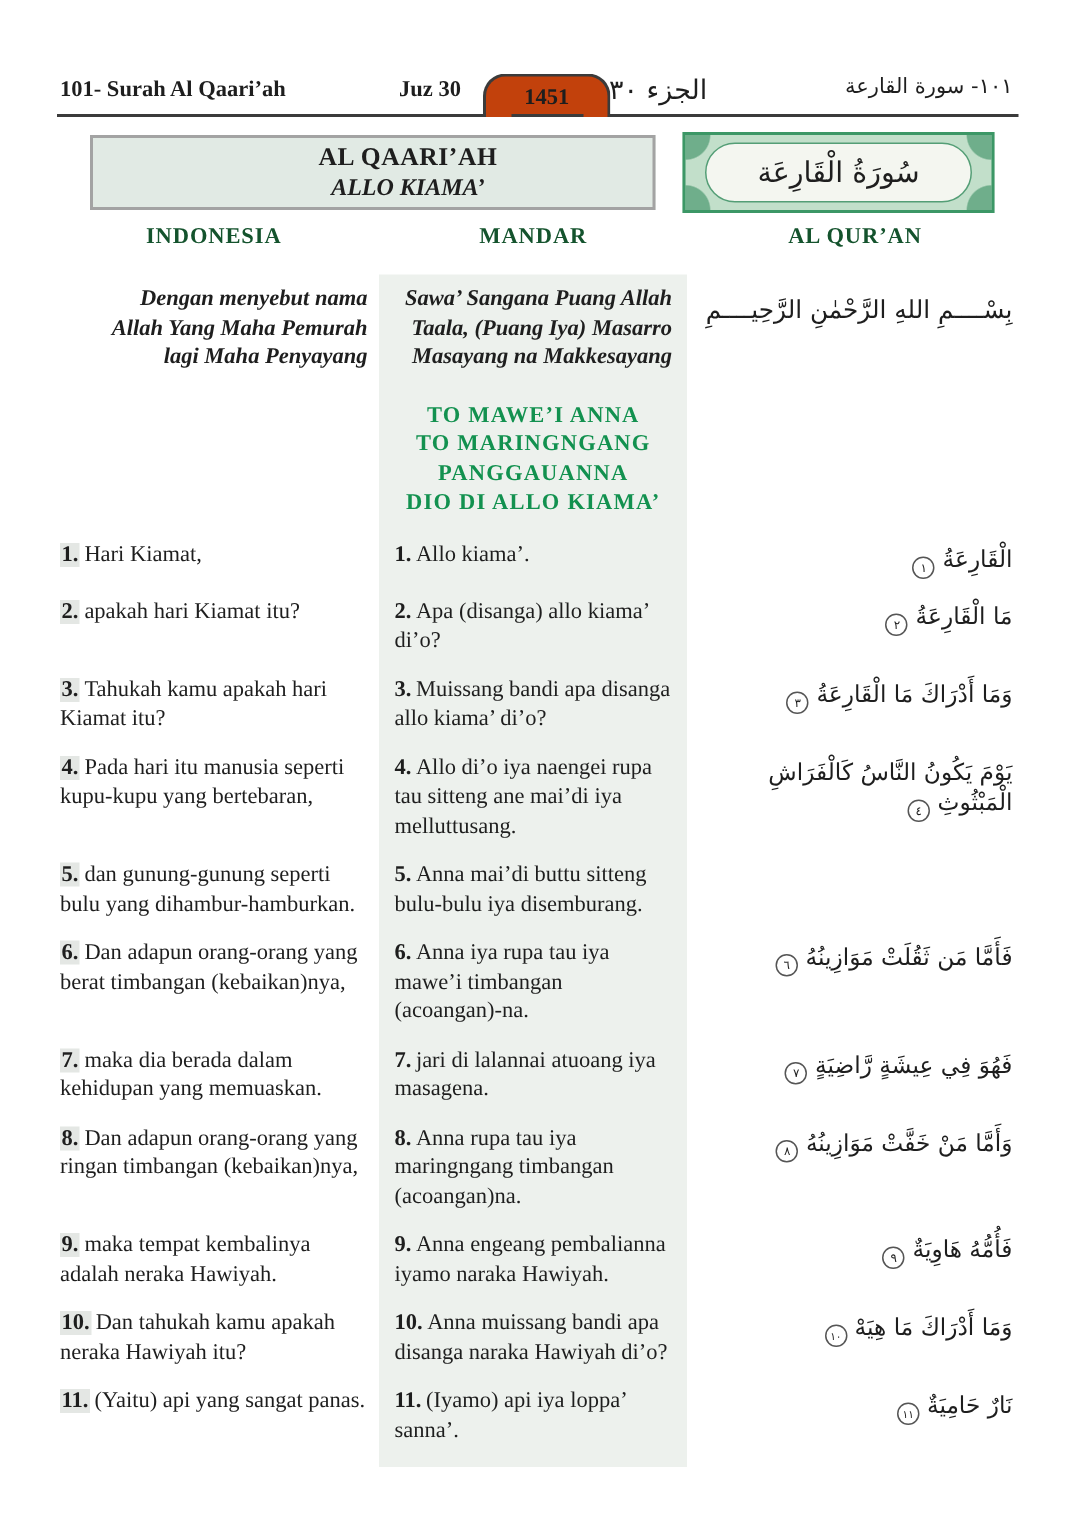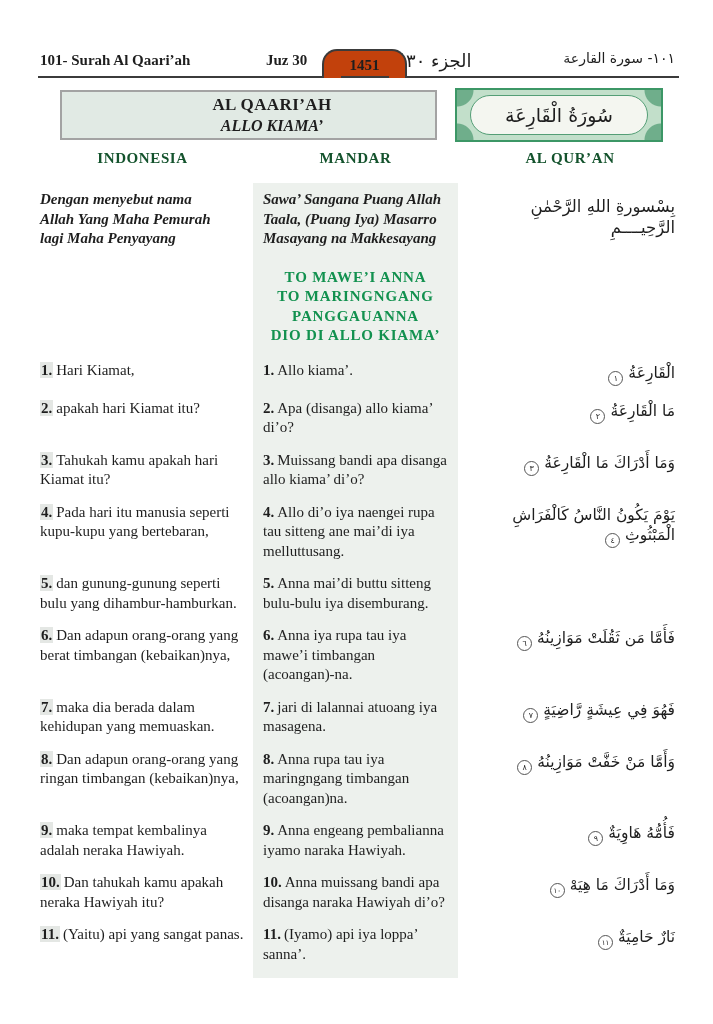--- a/index.html
+++ b/index.html
@@ -52,21 +52,21 @@
   .main{
     position:absolute;top:183px;left:40px;width:635px;display:grid;
     grid-template-columns:205px 8px 205px 7px 210px;
     grid-auto-flow:row;row-gap:13px;padding:7px 0 14px;
     background:linear-gradient(to right,transparent 0,transparent 213px,#edf1ed 213px,#edf1ed 418px,transparent 418px);
     font-size:15px;line-height:1.3;
   }
   .c1{grid-column:1;}
   .c2{grid-column:3;padding:0 10px;box-sizing:border-box;}
   .c3{grid-column:5;direction:rtl;text-align:right;font-family:"DejaVu Sans",sans-serif;font-size:15.5px;padding-top:2px;}
-  .bism{font-weight:bold;font-style:italic;text-align:left;}
+  .bism{font-weight:bold;font-style:italic;text-align:right;}
   .bism-ar{font-size:16.5px;padding-top:6px;}
   .md-head{color:#12914f;font-weight:bold;text-align:center;letter-spacing:.8px;padding:6px 0 2px;}
   .vnum{font-weight:bold;margin-right:3px;}
   .hl{background:#e4e7e4;padding:0 1px;}
   .ayah{
     display:inline-block;width:15px;height:15px;border:1px solid #555;border-radius:50%;
     font-size:8px;line-height:14px;text-align:center;vertical-align:-3px;margin:0 5px;box-sizing:border-box;
   }
   .ayah-wide{font-size:7px;letter-spacing:-1px;}
 </style>
@@ -101,21 +101,21 @@
   <div class="c1 bism">
     <div>Dengan menyebut nama</div>
     <div>Allah Yang Maha Pemurah</div>
     <div>lagi Maha Penyayang</div>
   </div>
   <div class="c2 bism">
     <div>Sawa’ Sangana Puang Allah</div>
     <div>Taala, (Puang Iya) Masarro</div>
     <div>Masayang na Makkesayang</div>
   </div>
-  <div class="c3 bism-ar">بِسْسورةِ اللهِ الرَّحْمٰنِ الرَّحِيــــمِ</div>
+  <div class="c3 bism-ar">بِسْــــمِ اللهِ الرَّحْمٰنِ الرَّحِيــــمِ</div>
 
   <div class="c2 md-head">
     <div>TO MAWE’I ANNA</div>
     <div>TO MARINGNGANG</div>
     <div>PANGGAUANNA</div>
     <div>DIO DI ALLO KIAMA’</div>
   </div>
 
   <div class="c1"><span class="vnum hl">1.</span><span>Hari Kiamat,</span></div>
   <div class="c2"><span class="vnum">1.</span><span>Allo kiama’.</span></div>

